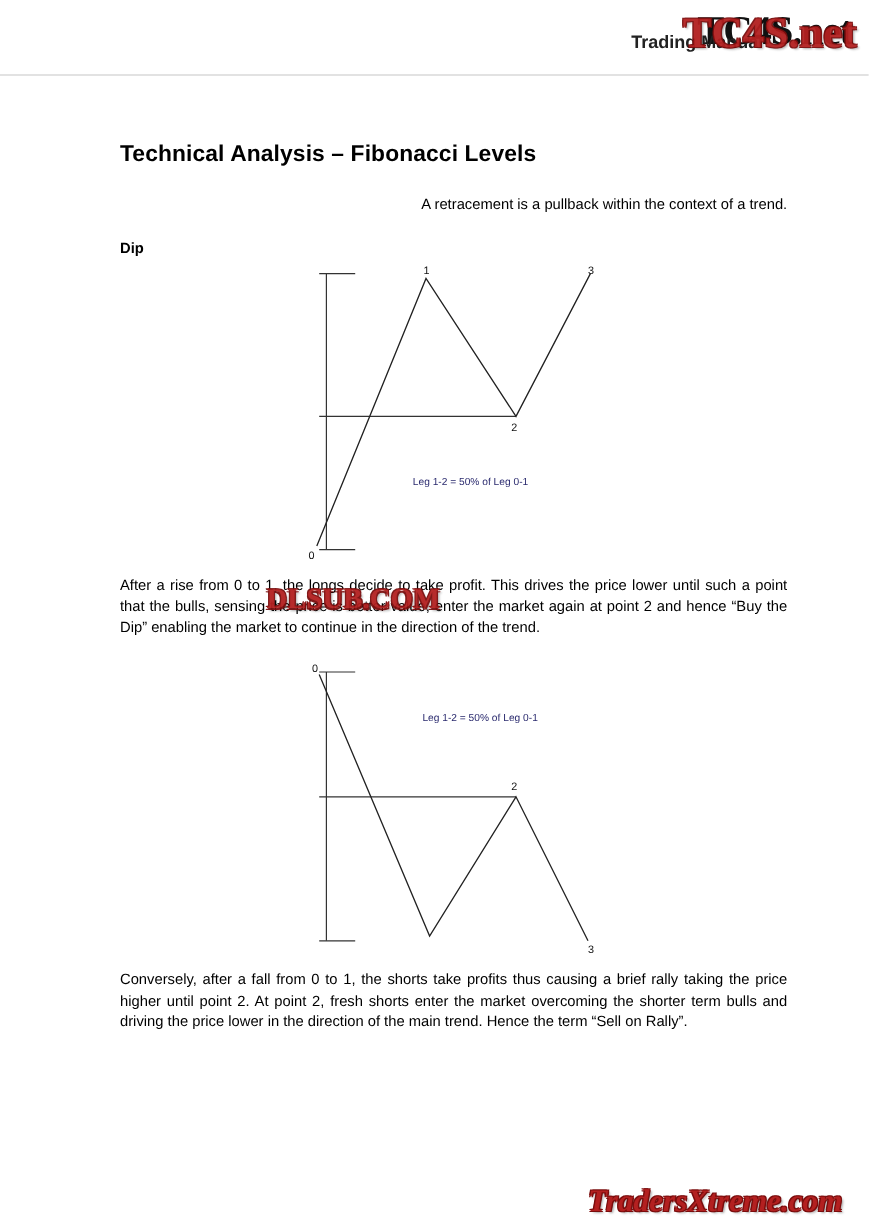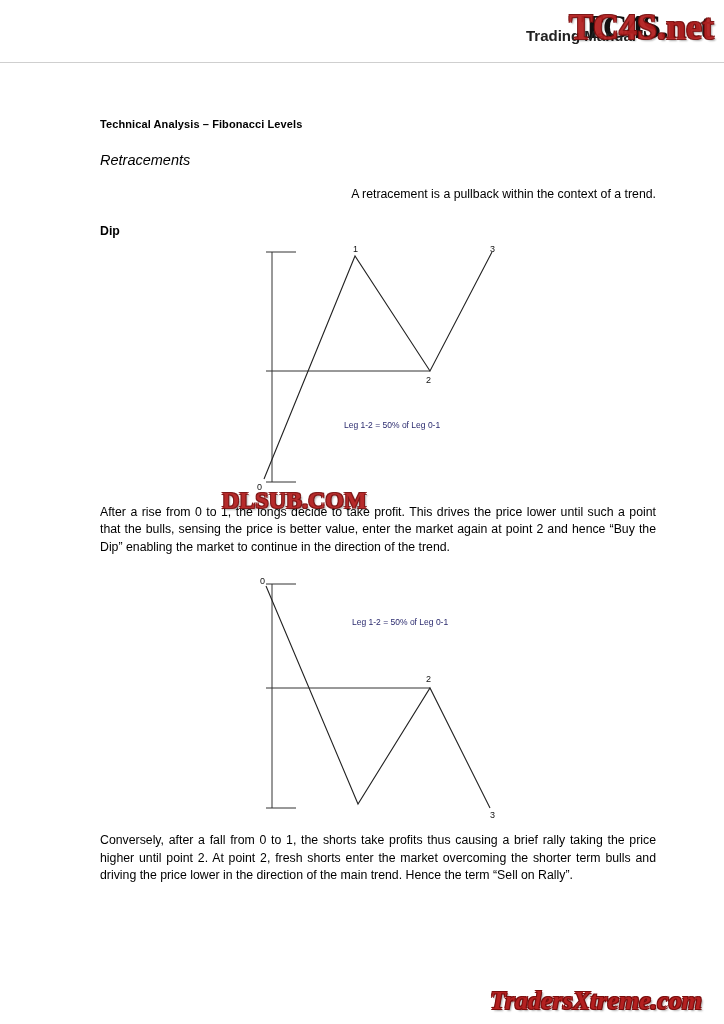--- a/index.html
+++ b/index.html
@@ -62,21 +62,21 @@
   }
 
   
   .doc {
     position: absolute;
     left: 100px;
     top: 118px;
     width: 556px;
   }
   h1.title {
-    font-size: 11px;
+    font-size: 19px;
     font-weight: bold;
     margin: 0 0 22px 0;
     letter-spacing: 0.1px;
   }
   h2.subtitle {
     font-size: 14.5px;
     font-weight: normal;
     font-style: italic;
     margin: 0 0 18px 0;
   }
@@ -153,21 +153,20 @@
 <div class="page-header">
   <div class="brand-right">TC4S.net</div>
   <div class="manual-label">Trading Manual</div>
 </div>
 <div class="header-rule"></div>
 
 <div class="doc">
 
   <h1 class="title">Technical Analysis – Fibonacci Levels</h1>
 
-  <h2 class="subtitle">Retracements</h2>
 
   <p class="para lead">A retracement is a pullback within the context of a trend.</p>
 
   <h3 class="label">Dip</h3>
 
   <div class="figure">
     <svg width="556" height="252" viewBox="0 0 556 252">
 
       <line x1="172" y1="8" x2="172" y2="238" stroke="#333333" stroke-width="1"></line>
       <line x1="166" y1="8" x2="196" y2="8" stroke="#333333" stroke-width="1"></line>

